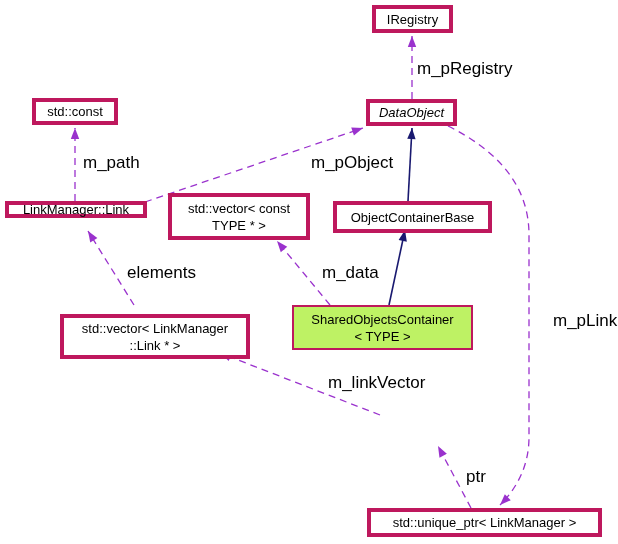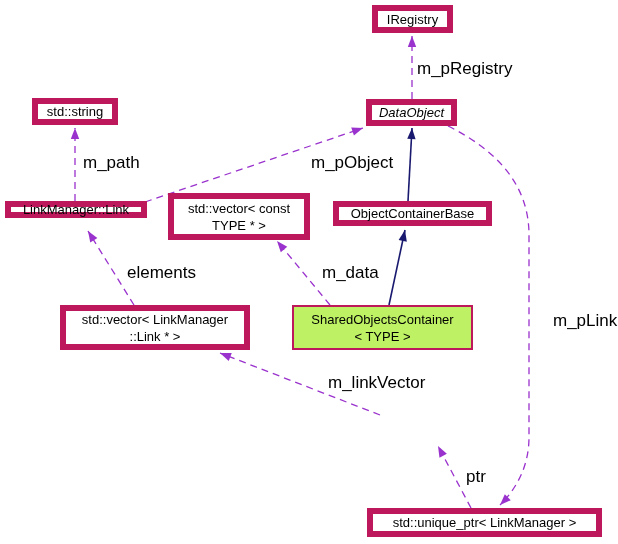--- a/index.html
+++ b/index.html
@@ -16,21 +16,21 @@
   }
   #edge-layer {
     position: absolute;
     left: 0; top: 0;
     width: 618px; height: 544px;
   }
   .node {
     position: absolute;
     box-sizing: border-box;
     background: #ffffff;
-    border: 6px solid #be185d;
+    border: 4px solid #be185d;
     color: #000000;
     font-size: 13px;
     line-height: 17px;
     display: flex;
     align-items: center;
     justify-content: center;
     text-align: center;
     white-space: pre-line;
     cursor: pointer;
   }
@@ -43,23 +43,23 @@
     font-size: 17px;
     color: #000000;
     white-space: nowrap;
   }
   
   #n-iregistry   { left: 372px; top: 5px;   width: 81px;  height: 28px; }
   #n-dataobject  { left: 366px; top: 99px;  width: 91px;  height: 27px; font-style: italic; }
   #n-stdstring   { left: 32px;  top: 98px;  width: 86px;  height: 27px; }
   #n-lmlink      { left: 5px;   top: 201px; width: 142px; height: 17px; }
   #n-vecconst    { left: 168px; top: 193px; width: 142px; height: 47px; }
-  #n-ocb         { left: 333px; top: 201px; width: 159px; height: 25px; }
+  #n-ocb         { left: 333px; top: 201px; width: 159px; height: 32px; }
   #n-soc         { left: 292px; top: 305px; width: 181px; height: 45px; }
-  #n-veclink     { left: 60px;  top: 305px; width: 190px; height: 45px; }
+  #n-veclink     { left: 60px;  top: 314px; width: 190px; height: 45px; }
   #n-linkmanager { left: 376px; top: 415px; width: 106px; height: 28px; }
   #n-uniqueptr   { left: 367px; top: 508px; width: 235px; height: 29px; }
   
   #lbl-m-pregistry  { left: 417px; top: 59px;  }
   #lbl-m-path       { left: 83px;  top: 153px; }
   #lbl-m-pobject    { left: 290px; top: 153px; margin-left: 21px; }
   #lbl-m-data       { left: 322px; top: 263px; }
   #lbl-elements     { left: 127px; top: 263px; }
   #lbl-m-linkvector { left: 328px; top: 373px; }
   #lbl-m-plinkmgr   { left: 534px; top: 311px; margin-left: 19px; }
@@ -88,21 +88,21 @@
     <path d="M380,415 L220,353" fill="none" stroke="#9a32cd" stroke-width="1.3" stroke-dasharray="7,5" marker-end="url(#arrow-purple)"></path>
     <path d="M448,126 C496,150 529,184 529,235 L529,437 C529,467 516,489 500,505" fill="none" stroke="#9a32cd" stroke-width="1.3" stroke-dasharray="7,5" marker-end="url(#arrow-purple)"></path>
     <path d="M471,508 L438,446" fill="none" stroke="#9a32cd" stroke-width="1.3" stroke-dasharray="7,5" marker-end="url(#arrow-purple)"></path>
 
     <path d="M408,201 L412,128" fill="none" stroke="#191970" stroke-width="1.6" marker-end="url(#arrow-navy)"></path>
     <path d="M389,305 L405,230" fill="none" stroke="#191970" stroke-width="1.6" marker-end="url(#arrow-navy)"></path>
   </svg>
 
   <div class="node" id="n-iregistry">IRegistry</div>
   <div class="node" id="n-dataobject">DataObject</div>
-  <div class="node" id="n-stdstring">std::string</div>
+  <div class="node" id="n-stdstring">std::const</div>
   <div class="node" id="n-lmlink">LinkManager::Link</div>
   <div class="node" id="n-vecconst">std::vector&lt; const
 TYPE * &gt;</div>
   <div class="node" id="n-ocb">ObjectContainerBase</div>
   <div class="node selected" id="n-soc">SharedObjectsContainer
 &lt; TYPE &gt;</div>
   <div class="node" id="n-veclink">std::vector&lt; LinkManager
 ::Link * &gt;</div>
   <div class="node" id="n-uniqueptr">std::unique_ptr&lt; LinkManager &gt;</div>
 

